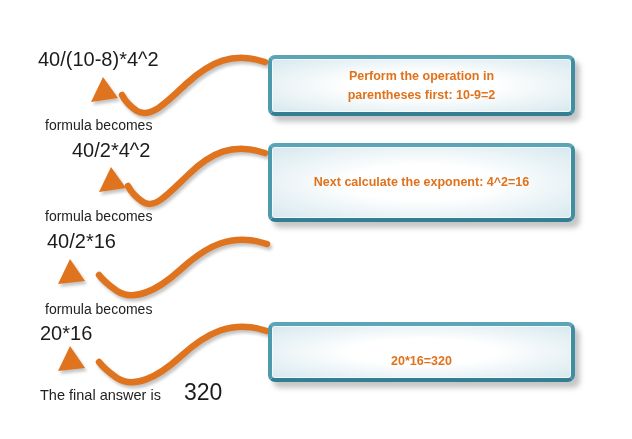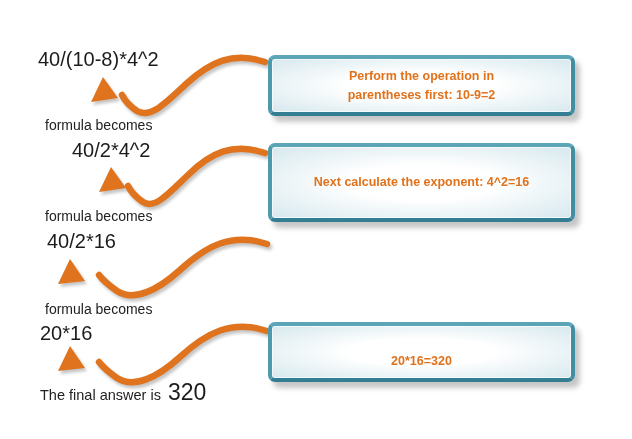--- a/index.html
+++ b/index.html
@@ -67,21 +67,21 @@
     font-size: 12.5px;
     font-weight: bold;
     line-height: 1.5;
   }
   .final-line {
     position: absolute;
     left: 40px;
     top: 379px;
     display: flex;
     align-items: baseline;
-    gap: 7px;
+    gap: 23px;
     white-space: nowrap;
   }
   .final-label {
     color: #222222;
     font-size: 14.5px;
   }
   .final-value {
     color: var(--color-formula-text, #1C1C1C);
     font-size: 23px;
   }

